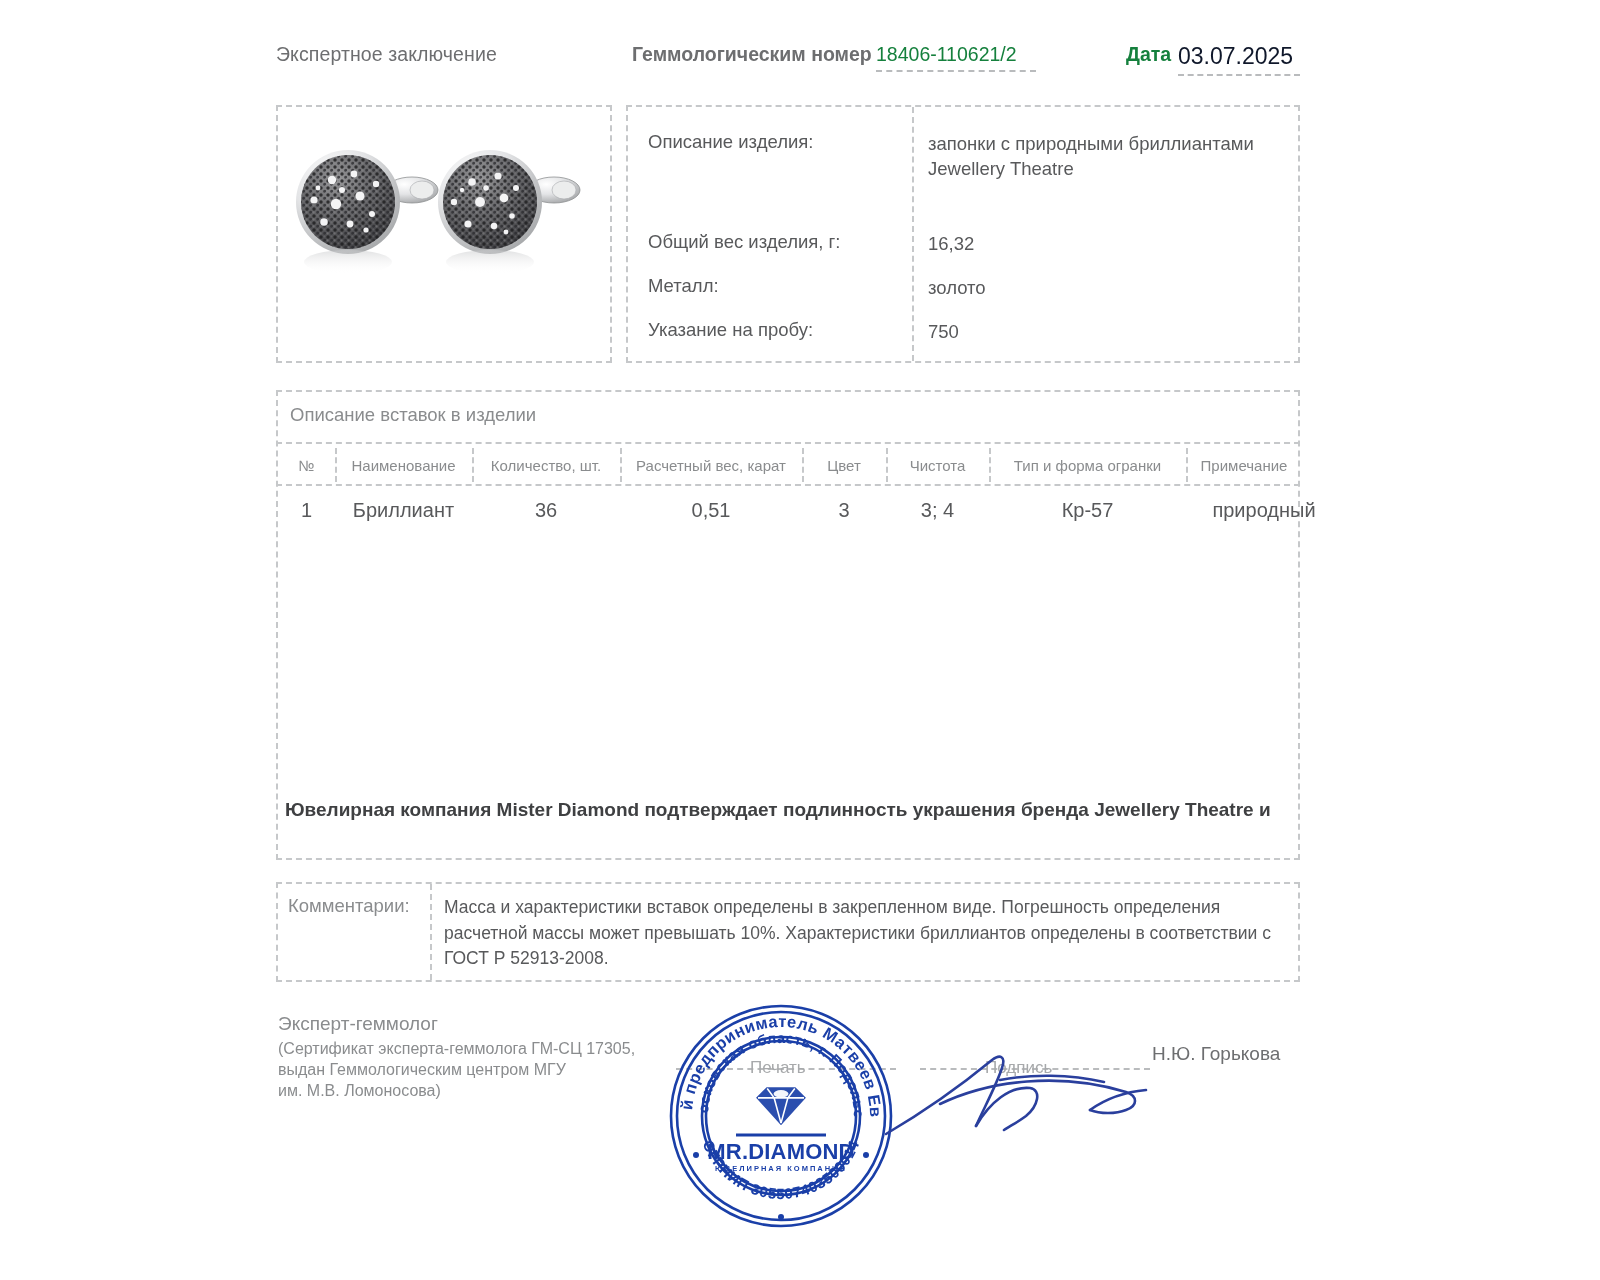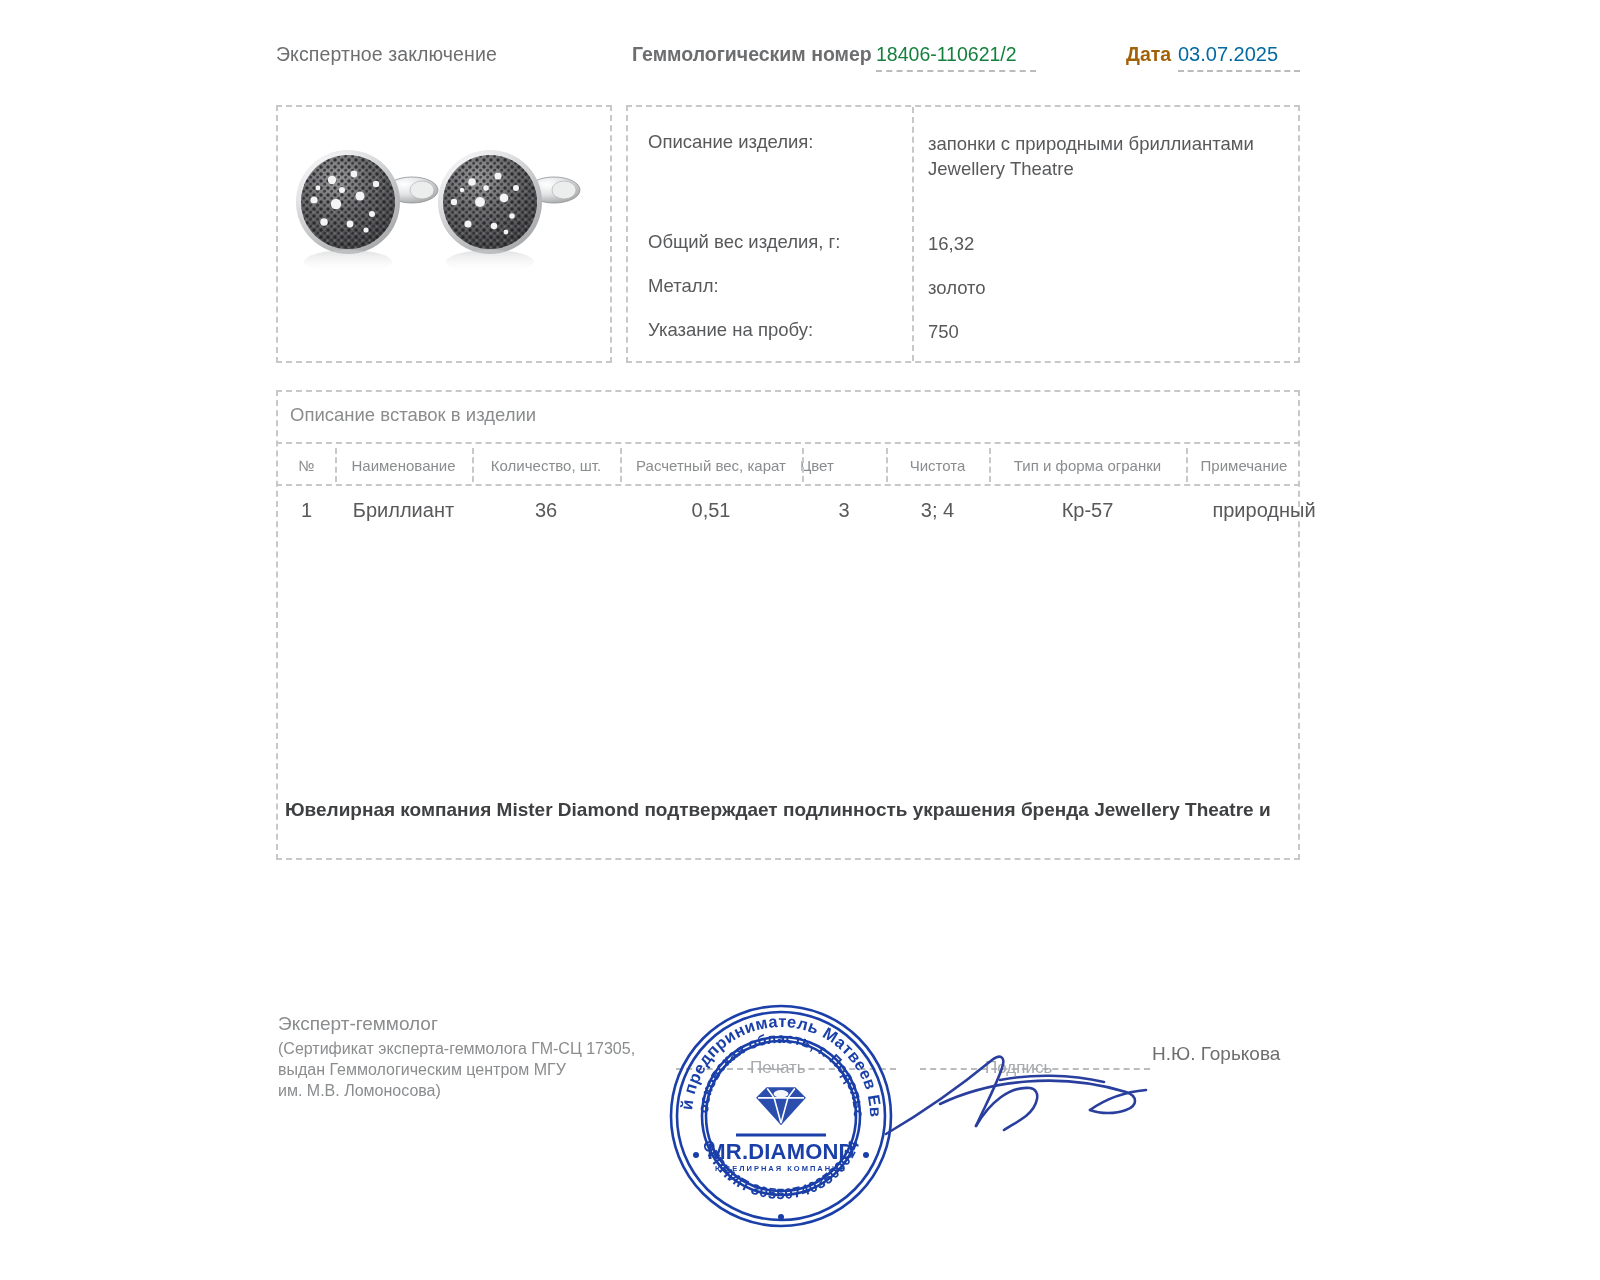--- a/index.html
+++ b/index.html
@@ -30,26 +30,26 @@
     font-size: 19.5px; font-weight: bold; color: #6d6e70;
   }
   .hdr-reg-value {
     position: absolute; left: 600px; top: 3px;
     width: 160px; padding-bottom: 4px;
     font-size: 19.5px; color: #15803d;
     border-bottom: 2px dashed #b9bbbd;
   }
   .hdr-date-label {
     position: absolute; left: 850px; top: 3px;
-    font-size: 19.5px; font-weight: bold; color: #a16207;
+    font-size: 19.5px; font-weight: bold; color: #15803d;
   }
   .hdr-date-value {
     position: absolute; left: 902px; top: 3px;
     width: 122px; padding-bottom: 4px;
-    font-size: 20px; color: #0369a1;
+    font-size: 23px; color: #0f172a;
     border-bottom: 2px dashed #b9bbbd;
   }
 
   
   .dbox { position: absolute; border: 2px dashed #c6c8ca; }
 
   .img-box { left: 276px; top: 105px; width: 336px; height: 258px; }
   .img-inner {
     position: absolute; left: 0; top: 0; right: 0; bottom: 0;
     display: flex; align-items: center; justify-content: center;
@@ -262,21 +262,21 @@
     <div class="ins-title">Описание вставок в изделии</div>
 
     <div class="ins-hline" style="top:50px;"></div>
     <div class="ins-hline" style="top:92px;"></div>
 
     <div class="tbl-head">
       <div class="cell" style="left:0px;   width:57px;">№</div>
       <div class="cell" style="left:57px;  width:137px;">Наименование</div>
       <div class="cell" style="left:194px; width:148px;">Количество, шт.</div>
       <div class="cell" style="left:342px; width:182px;">Расчетный вес, карат</div>
-      <div class="cell" style="left:497px; width:84px;text-align:center;">Цвет</div>
+      <div class="cell" style="left:524px; width:84px;text-align:center;">Цвет</div>
       <div class="cell" style="left:608px; width:103px;">Чистота</div>
       <div class="cell" style="left:711px; width:197px;">Тип и форма огранки</div>
       <div class="cell" style="left:908px; width:116px;">Примечание</div>
 
       <div class="vdiv" style="left:57px;"></div>
       <div class="vdiv" style="left:194px;"></div>
       <div class="vdiv" style="left:342px;"></div>
       <div class="vdiv" style="left:524px;"></div>
       <div class="vdiv" style="left:608px;"></div>
       <div class="vdiv" style="left:711px;"></div>
@@ -292,20 +292,25 @@
       <div class="cell" style="left:608px; width:103px;">3; 4</div>
       <div class="cell" style="left:711px; width:197px;">Кр-57</div>
       <div class="cell" style="left:908px; width:116px;margin-left:20px;">природный</div>
     </div>
 
     <div class="warranty" style="position:absolute; left:7px; top:404px; width:1006px;">
       <div>Ювелирная компания Mister Diamond подтверждает подлинность украшения бренда Jewellery Theatre и</div>
     </div>
   </div>
 
+  <div class="dbox cmt-box">
+    <div class="cmt-vline"></div>
+    <div class="cmt-label">Комментарии:</div>
+    <div class="cmt-text">Масса и характеристики вставок определены в закрепленном виде. Погрешность определения расчетной массы может превышать 10%. Характеристики бриллиантов определены в соответствии с ГОСТ Р 52913-2008.</div>
+  </div>
 
   <div class="exp-title">Эксперт-геммолог</div>
   <div class="exp-sub">
     <div>(Сертификат эксперта-геммолога ГМ-СЦ 17305,</div>
     <div>выдан Геммологическим центром МГУ</div>
     <div>им. М.В. Ломоносова)</div>
   </div>
 
   <div class="seal-line"></div>
   <div class="seal-label">Печать</div>

